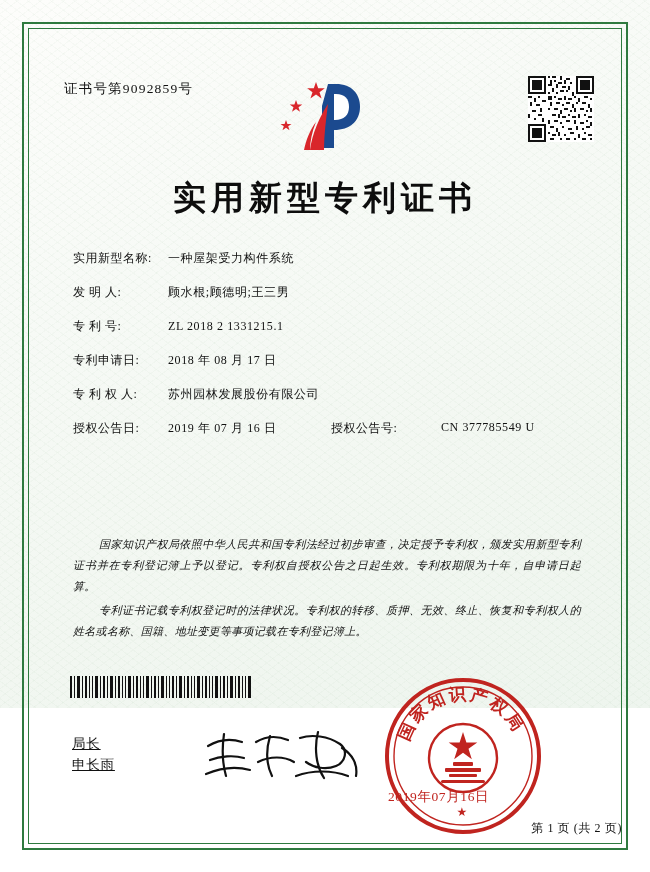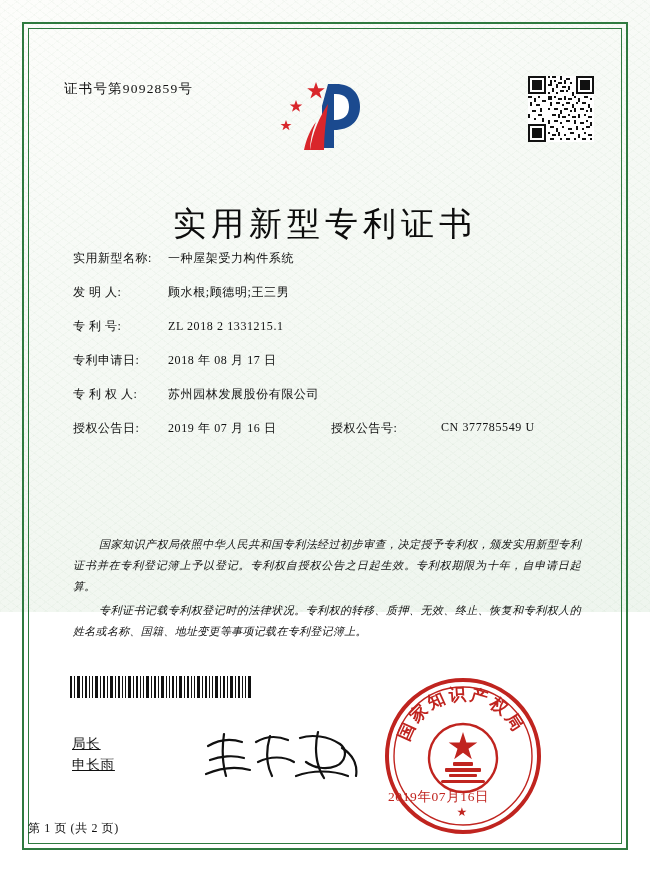--- a/index.html
+++ b/index.html
@@ -12,21 +12,21 @@
     height: 872px;
     font-family: "Liberation Serif", "DejaVu Serif", serif;
     color: #1a1a1a;
     position: relative;
     overflow: hidden;
   }
   .certificate {
     position: absolute;
     left: 0; top: 0;
     width: 650px;
-    height: 612px;
+    height: 708px;
     background: linear-gradient(160deg, #fdfdfb 0%, #f7faf6 35%, #f2f7f1 70%, #eef5ee 100%);
   }
   .guilloche {
     position: absolute;
     left: 0; top: 0; right: 0; bottom: 0;
     background:
       repeating-linear-gradient(37deg, rgba(140,180,140,0.055) 0px, rgba(140,180,140,0.055) 1px, transparent 1px, transparent 7px),
       repeating-linear-gradient(-37deg, rgba(140,180,140,0.05) 0px, rgba(140,180,140,0.05) 1px, transparent 1px, transparent 7px);
     pointer-events: none;
   }
@@ -80,25 +80,24 @@
   }
 
   
   .main-title {
     position: absolute;
     top: 148px;
     left: 0;
     width: 100%;
     text-align: center;
     font-size: 33px;
-    font-weight: normal;
+    font-weight: bold;
     letter-spacing: 5px;
     color: #0d0d0d;
     font-family: "Liberation Serif", "DejaVu Serif", serif;
-    margin-top: 26px;
   }
 
   
   .fields {
     position: absolute;
     left: 45px;
     top: 222px;
     width: 510px;
   }
   .field-row {
@@ -190,21 +189,21 @@
     color: #c0241f;
     letter-spacing: 0.6px;
   }
 
   
   .footer {
     position: absolute;
     left: 0;
     top: 792px;
     width: 100%;
-    text-align: left;
+    text-align: right;
     font-size: 12px;
     color: #111;
     letter-spacing: 0.6px;
   }
 </style>
 </head>
 <body>
 
 <div class="certificate">
   <div class="guilloche"></div>

